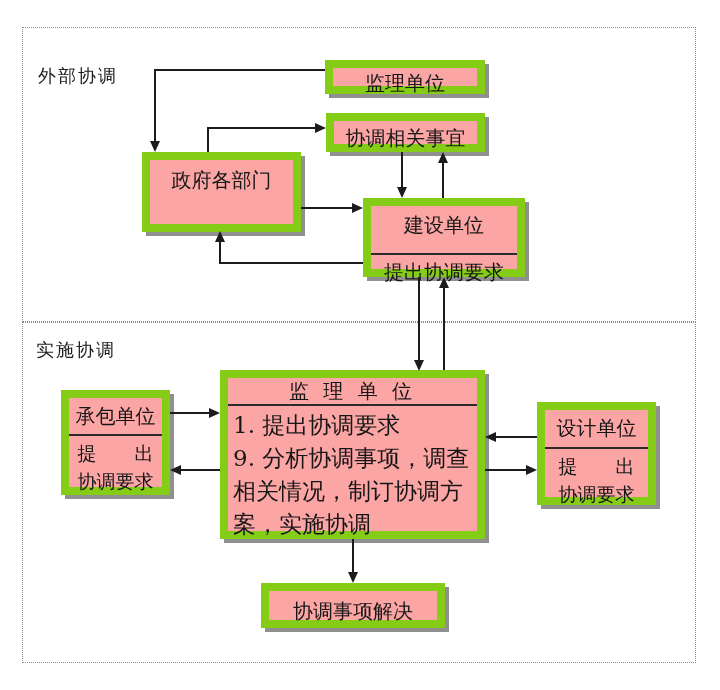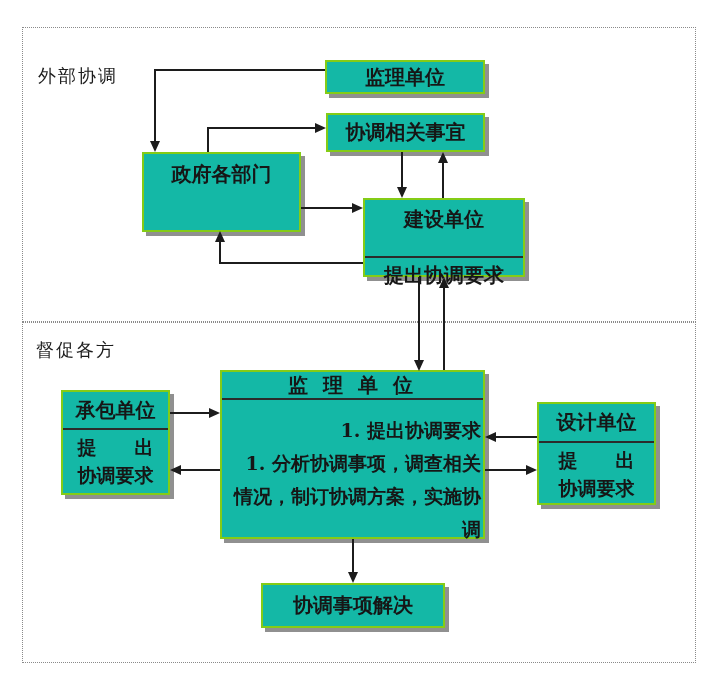--- a/index.html
+++ b/index.html
@@ -4,79 +4,79 @@
 <style>
   html,body{margin:0;padding:0;background:#ffffff;}
   #stage{
     position:relative;width:720px;height:690px;background:#ffffff;
     font-family:"DejaVu Serif","Liberation Serif",serif;
     color:#161616;overflow:hidden;
   }
   .frame{position:absolute;border:1px dotted #8a8a8a;box-sizing:border-box;background:transparent;}
   .sec-label{position:absolute;font-size:18px;letter-spacing:2px;color:#1c1c1c;}
   .box{
-    position:absolute;background:#14b8a6;border:2px solid #84cc16;
+    position:absolute;background:#fca5a5;border:8px solid #84cc16;
     box-sizing:border-box;text-align:center;
-    box-shadow:4px 4px 0 0 #909090;font-size:20px;color:#161616;font-weight:bold;
+    box-shadow:4px 4px 0 0 #909090;font-size:20px;color:#161616;
   }
   .brow{overflow:hidden;white-space:nowrap;}
   .brow.divider{border-top:2px solid #2b2b2b;}
   .hline,.vline{position:absolute;background:#1c1c1c;}
   .hline{height:2px;}
   .vline{width:2px;}
   .arr{position:absolute;width:0;height:0;}
   .arr.down{border-left:5px solid transparent;border-right:5px solid transparent;border-top:11px solid #1c1c1c;}
   .arr.up{border-left:5px solid transparent;border-right:5px solid transparent;border-bottom:11px solid #1c1c1c;}
   .arr.left{border-top:5px solid transparent;border-bottom:5px solid transparent;border-right:11px solid #1c1c1c;}
   .arr.right{border-top:5px solid transparent;border-bottom:5px solid transparent;border-left:11px solid #1c1c1c;}
-  .list-body{text-align:right;font-size:19px;line-height:33px;padding:14px 2px 0 5px;}
+  .list-body{text-align:left;font-size:23px;line-height:33px;padding:3px 2px 0 5px;}
   .list-item{display:block;}
   .two-line{font-size:19px;line-height:28px;padding-top:3px;}
 </style>
 </head>
 <body>
 
 <div id="stage">
 
   <div class="frame" style="left:22px;top:27px;width:674px;height:295px"></div>
   <div class="frame" style="left:22px;top:322px;width:674px;height:341px"></div>
 
   <div class="sec-label" style="left:38px;top:64px">外部协调</div>
-  <div class="sec-label" style="left:36px;top:338px">督促各方</div>
+  <div class="sec-label" style="left:36px;top:338px">实施协调</div>
 
   <div class="box" style="left:325px;top:60px;width:160px;height:34px">
     <div class="brow" style="height:30px;line-height:30px">监理单位</div>
   </div>
 
   <div class="box" style="left:326px;top:113px;width:159px;height:39px">
     <div class="brow" style="height:35px;line-height:35px">协调相关事宜</div>
   </div>
 
   <div class="box" style="left:142px;top:152px;width:159px;height:80px">
     <div class="brow" style="height:40px;line-height:40px">政府各部门</div>
   </div>
 
   <div class="box" style="left:363px;top:198px;width:162px;height:79px">
-    <div class="brow" style="height:56px;line-height:39px">建设单位</div>
+    <div class="brow" style="height:47px;line-height:39px">建设单位</div>
     <div class="brow divider" style="height:34px;line-height:34px">提出协调要求</div>
   </div>
 
   <div class="box" style="left:61px;top:390px;width:109px;height:105px">
     <div class="brow" style="height:36px;line-height:36px">承包单位</div>
     <div class="brow divider two-line" style="height:61px">
       <div>提　　出</div>
       <div>协调要求</div>
     </div>
   </div>
 
   <div class="box" style="left:220px;top:370px;width:265px;height:169px">
     <div class="brow" style="height:26px;line-height:26px;letter-spacing:4px">监 理 单 位</div>
     <div class="brow divider list-body" style="height:136px;white-space:normal">
       <span class="list-item">1. 提出协调要求</span>
-      <span class="list-item">1. 分析协调事项，调查相关情况，制订协调方案，实施协调</span>
+      <span class="list-item">9. 分析协调事项，调查相关情况，制订协调方案，实施协调</span>
     </div>
   </div>
 
   <div class="box" style="left:537px;top:402px;width:119px;height:103px">
     <div class="brow" style="height:37px;line-height:37px">设计单位</div>
     <div class="brow divider two-line" style="height:60px">
       <div>提　　出</div>
       <div>协调要求</div>
     </div>
   </div>

